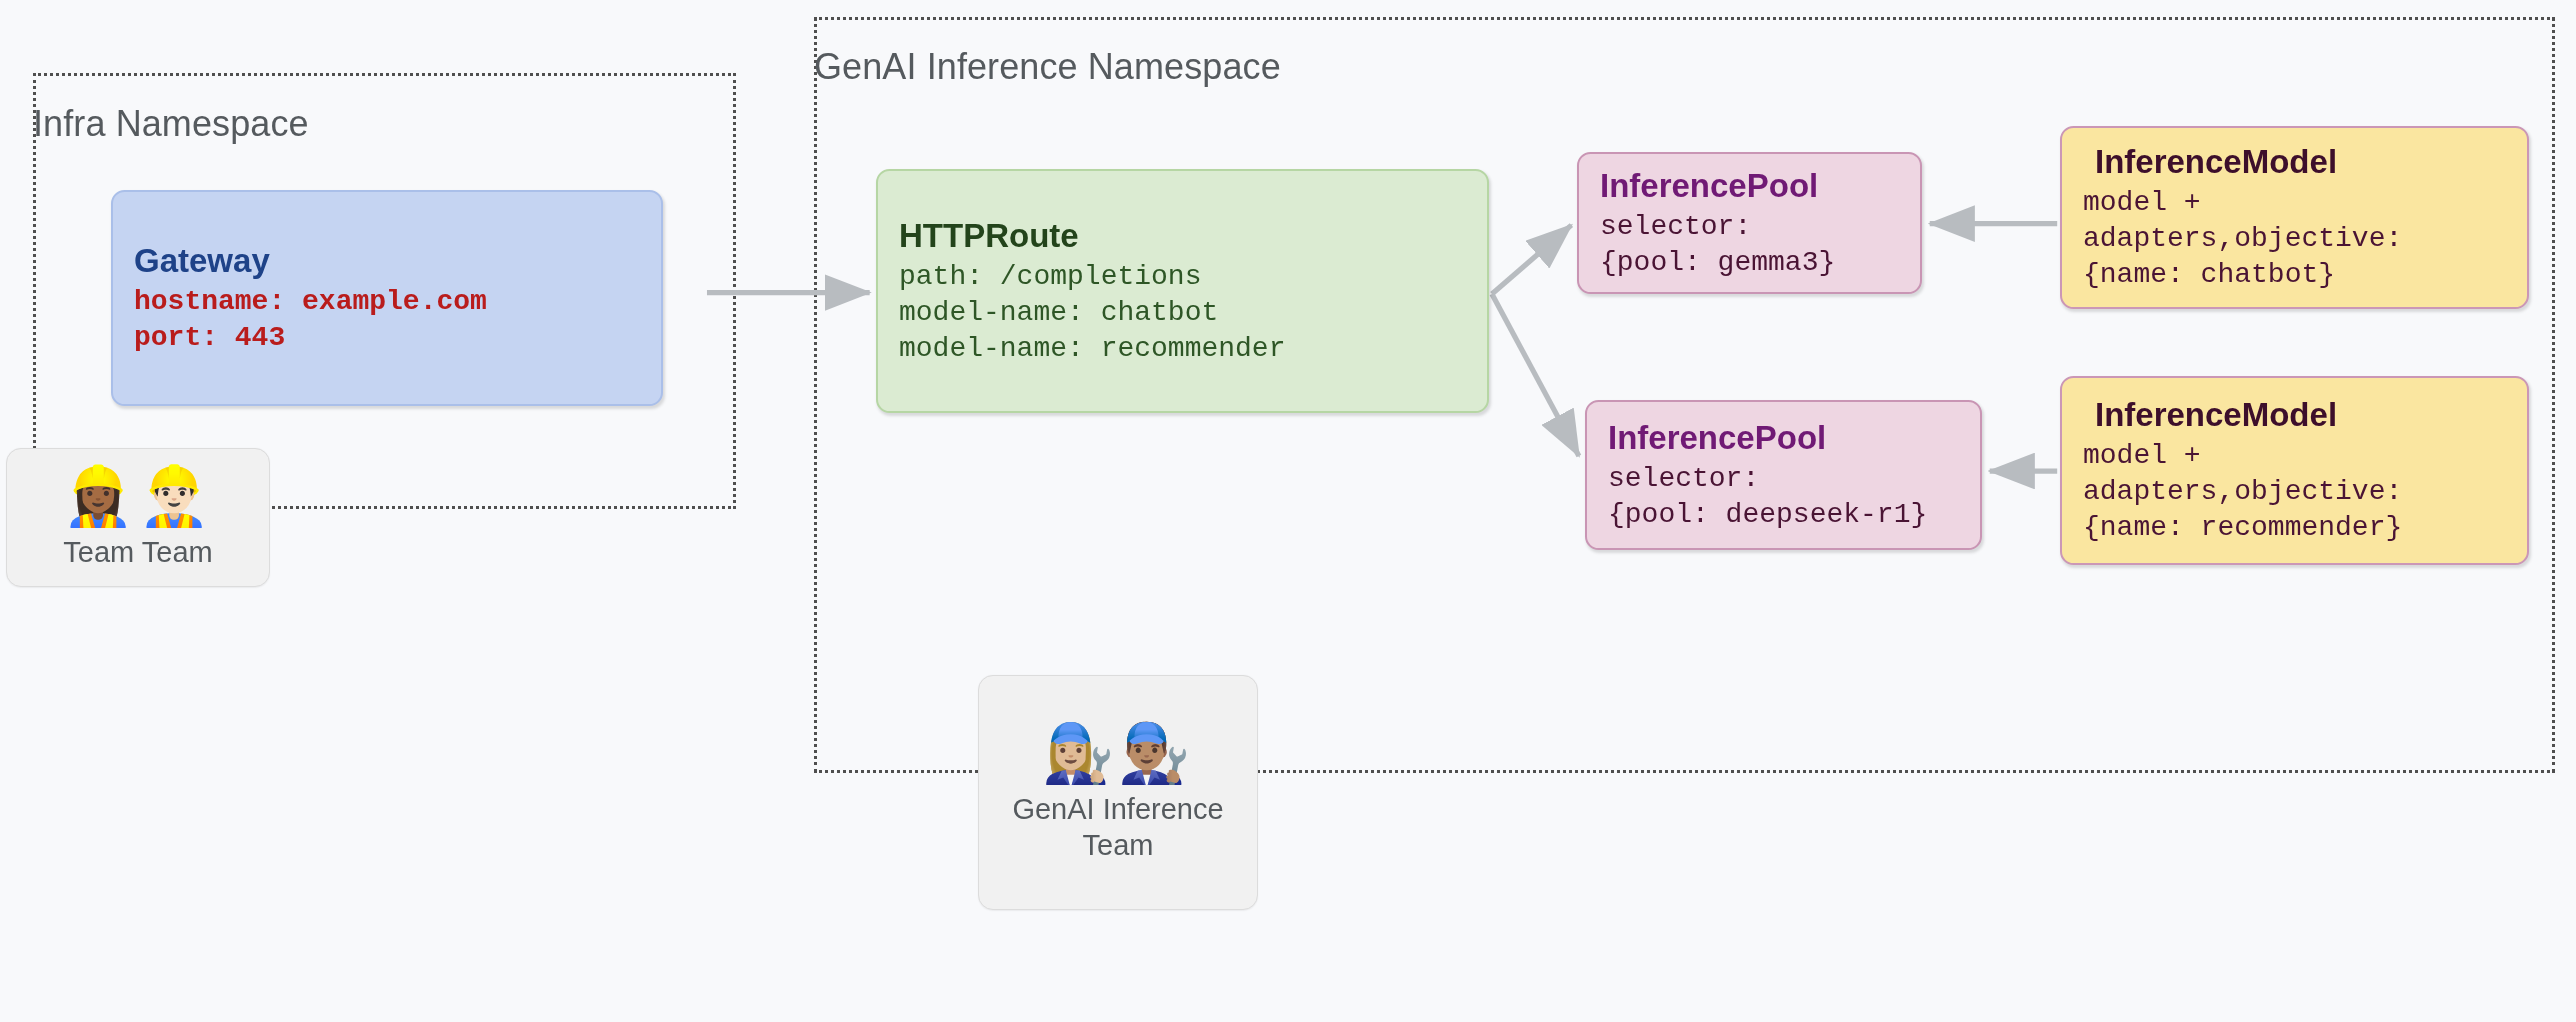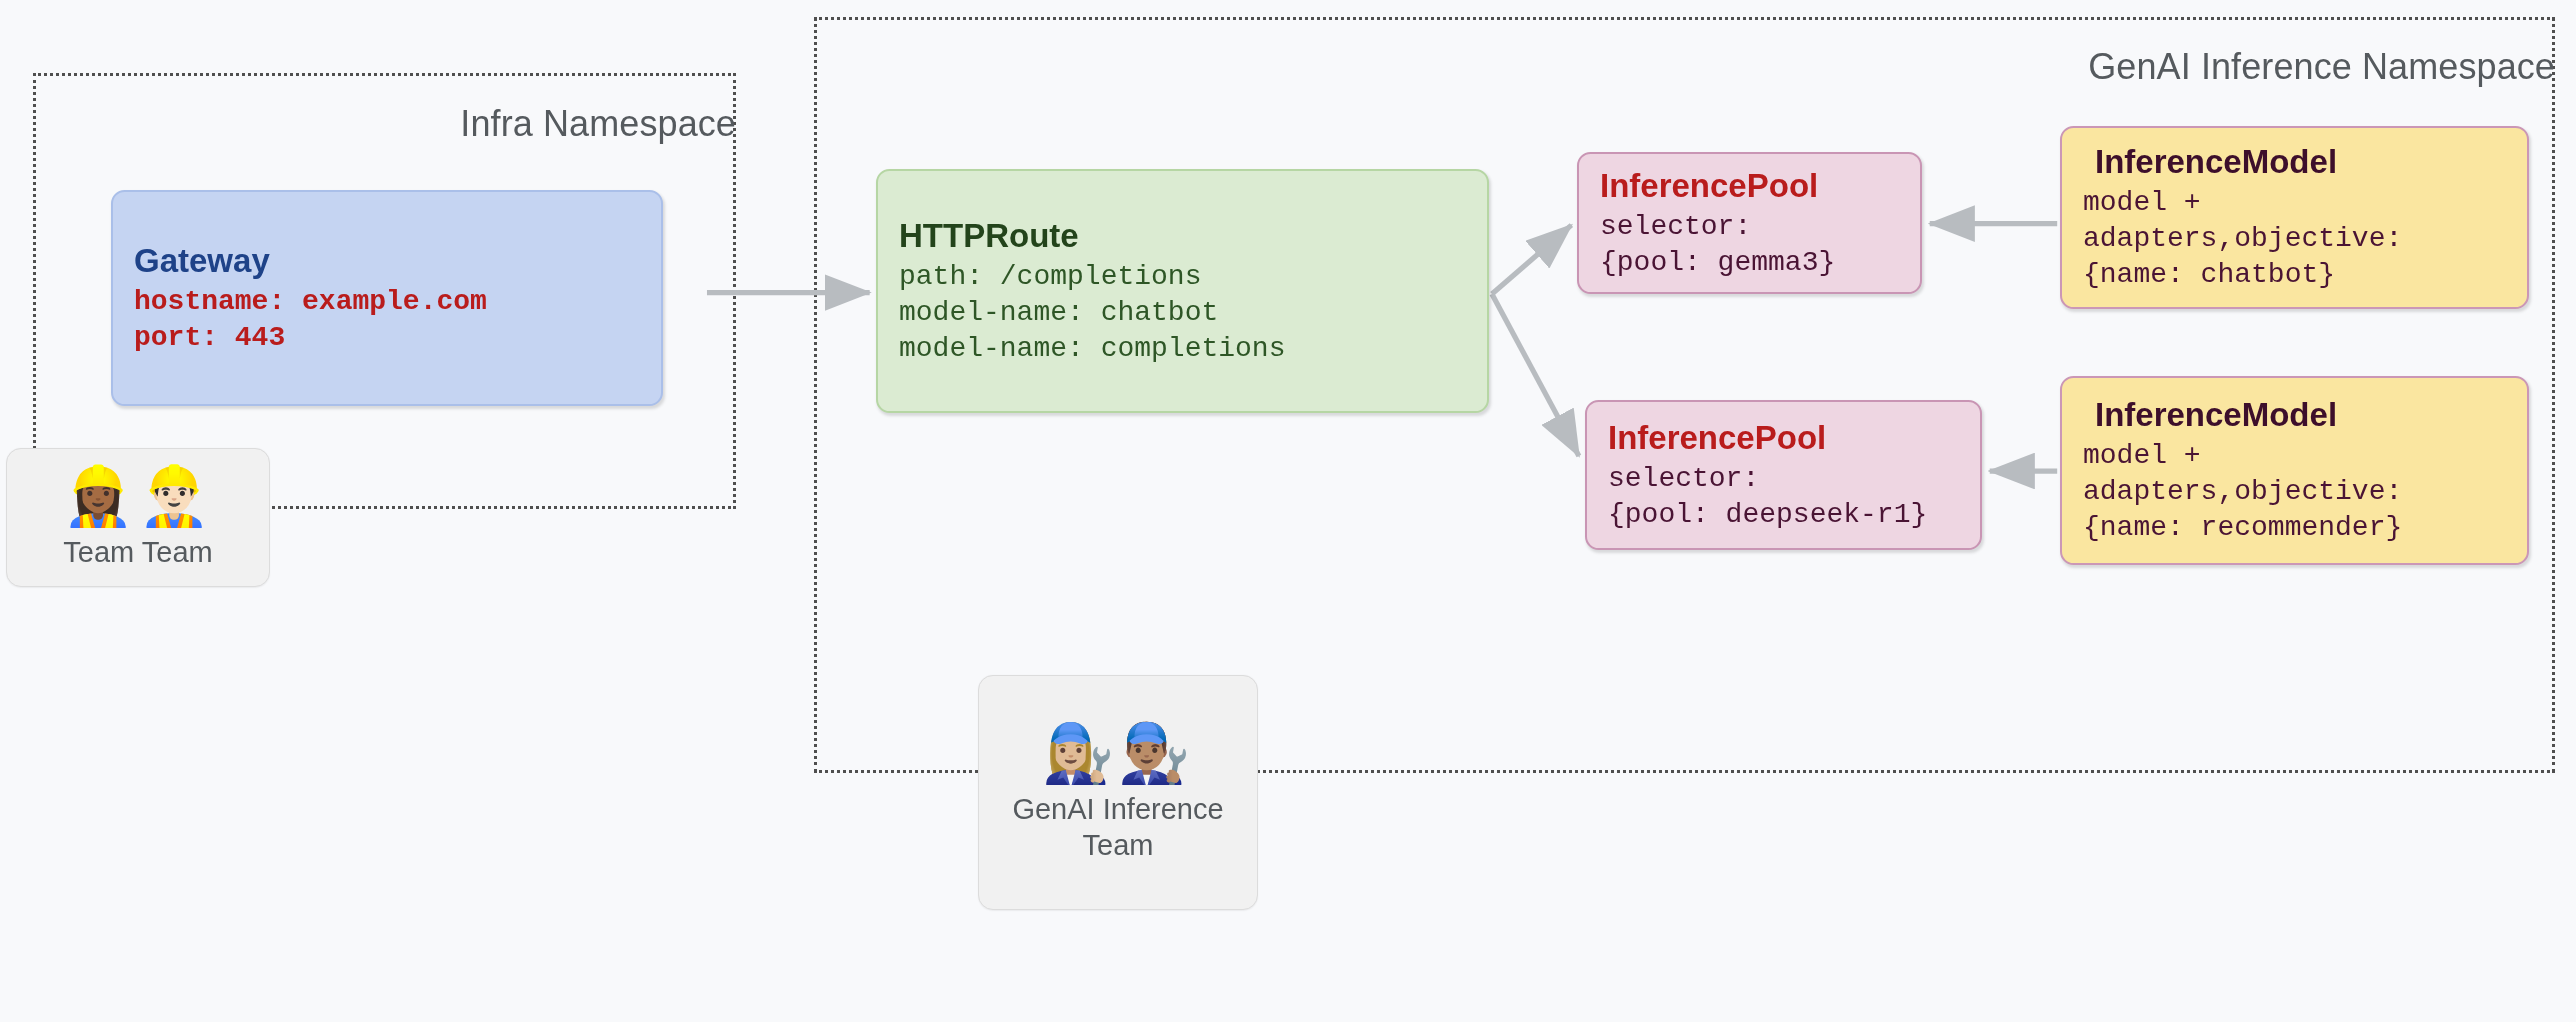--- a/index.html
+++ b/index.html
@@ -21,21 +21,21 @@
   
   .namespace {
     position: absolute;
     border: 3px dotted #4f4f4f;
     box-sizing: border-box;
     background: transparent;
   }
   .ns-title {
     position: absolute;
     width: 100%;
-    text-align: right;
+    text-align: left;
     color: #555a5e;
     font-size: 36px;
     font-weight: 400;
     letter-spacing: 0.1px;
     white-space: nowrap;
   }
 
   #infra-ns {
     left: 33px;
     top: 73px;
@@ -107,21 +107,21 @@
     justify-content: center;
   }
   #httproute .kind { color: #23441b; }
   #httproute .kv { color: #2e5626; }
 
   
   .pool {
     background: #eed6e2;
     border-color: #c995b4;
   }
-  .pool .kind { color: #b91c1c; }
+  .pool .kind { color: #701a75; }
   .pool .kv { color: #4a1434; }
   #pool-gemma3 {
     left: 1577px;
     top: 152px;
     width: 345px;
     height: 142px;
   }
   #pool-deepseek {
     left: 1585px;
     top: 400px;
@@ -241,21 +241,21 @@
   <div class="node" id="gateway">
     <div class="kind">Gateway</div>
     <div class="kv">hostname: example.com</div>
     <div class="kv">port: 443</div>
   </div>
 
   <div class="node" id="httproute">
     <div class="kind">HTTPRoute</div>
     <div class="kv">path: /completions</div>
     <div class="kv">model-name: chatbot</div>
-    <div class="kv">model-name: completions</div>
+    <div class="kv">model-name: recommender</div>
   </div>
 
   <div class="node pool" id="pool-gemma3">
     <div class="kind">InferencePool</div>
     <div class="kv">selector:</div>
     <div class="kv">{pool: gemma3}</div>
   </div>
 
   <div class="node pool" id="pool-deepseek">
     <div class="kind">InferencePool</div>

